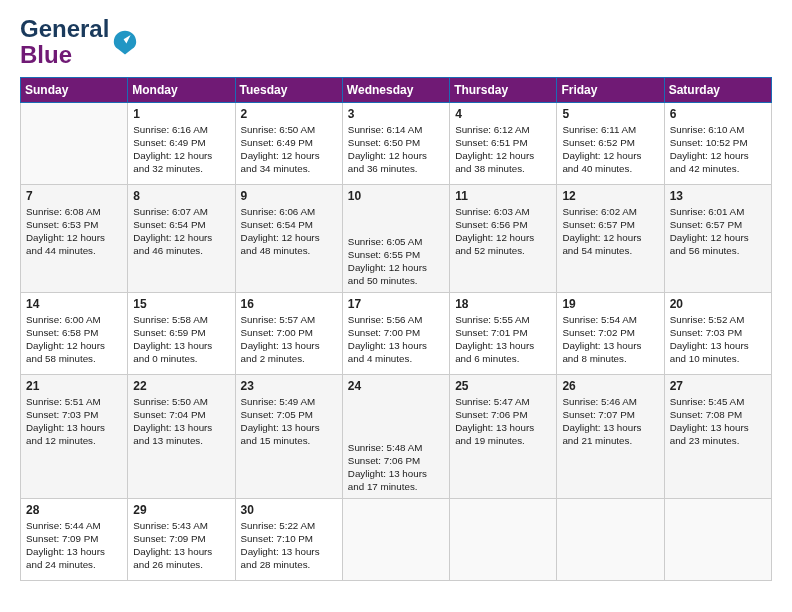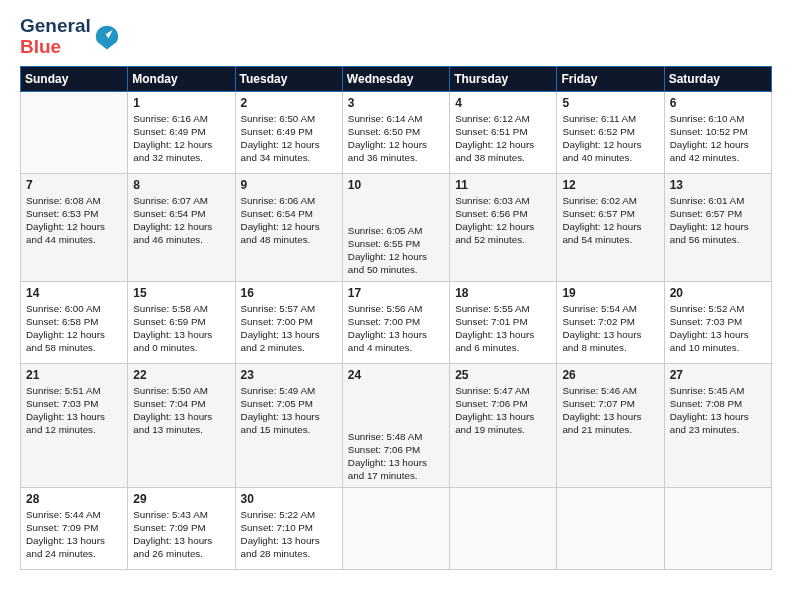--- a/index.html
+++ b/index.html
@@ -19,27 +19,27 @@
       display: flex;
       justify-content: space-between;
       align-items: flex-start;
       margin-bottom: 8px;
     }
     .logo {
       display: flex;
       align-items: center;
     }
     .logo-text {
-      font-size: 19px;
+      font-size: 24px;
       font-weight: bold;
       color: #1a3a5c;
       line-height: 1.1;
     }
     .logo-text span {
-      color: #ef4444;
+      color: #701a75;
     }
     .logo-icon {
       width: 28px;
       height: 28px;
       margin-left: 2px;
     }
     .title-block {
       text-align: right;
     }
     .month-title {
@@ -50,21 +50,21 @@
     .location {
       font-size: 15px;
       color: #333;
     }
     .calendar {
       width: 100%;
       border-collapse: collapse;
       font-size: 10.5px;
     }
     .calendar th {
-      background-color: #0f172a;
+      background-color: #701a75;
       color: white;
       padding: 5px 4px;
       text-align: left;
       font-size: 12px;
       font-weight: bold;
       border: 1px solid #1a6bb5;
     }
     .calendar td {
       vertical-align: top;
       padding: 4px 5px;

